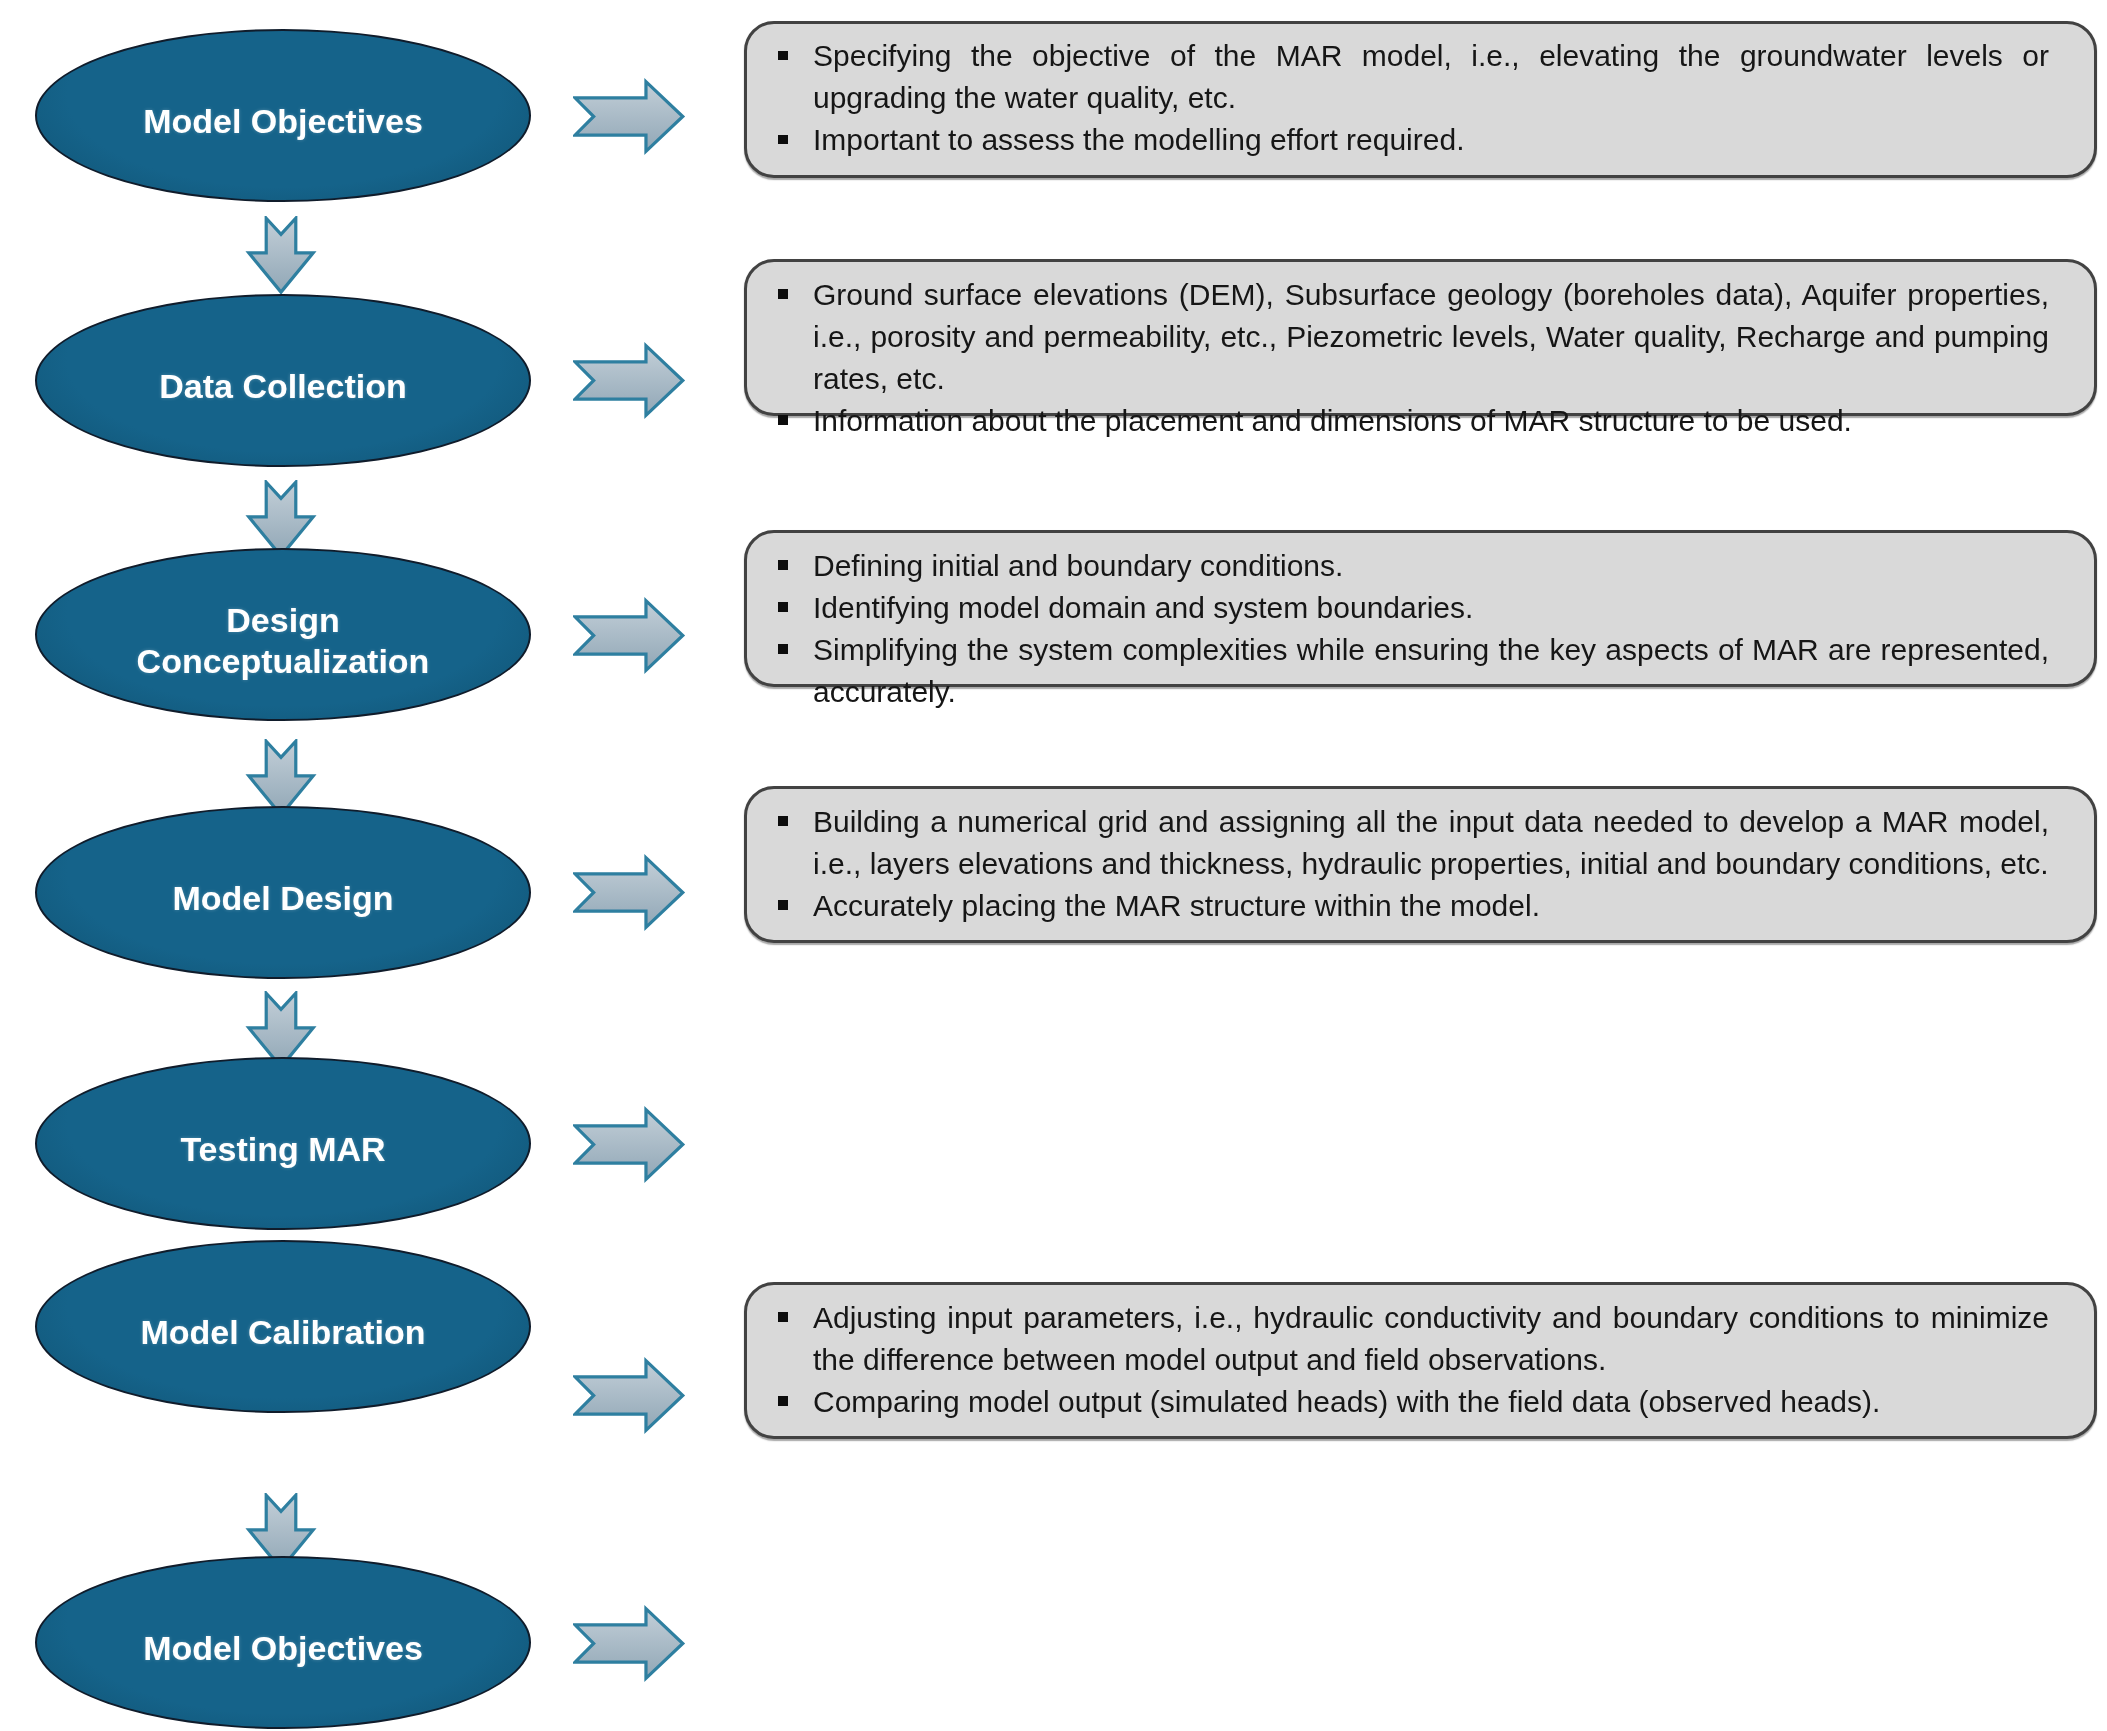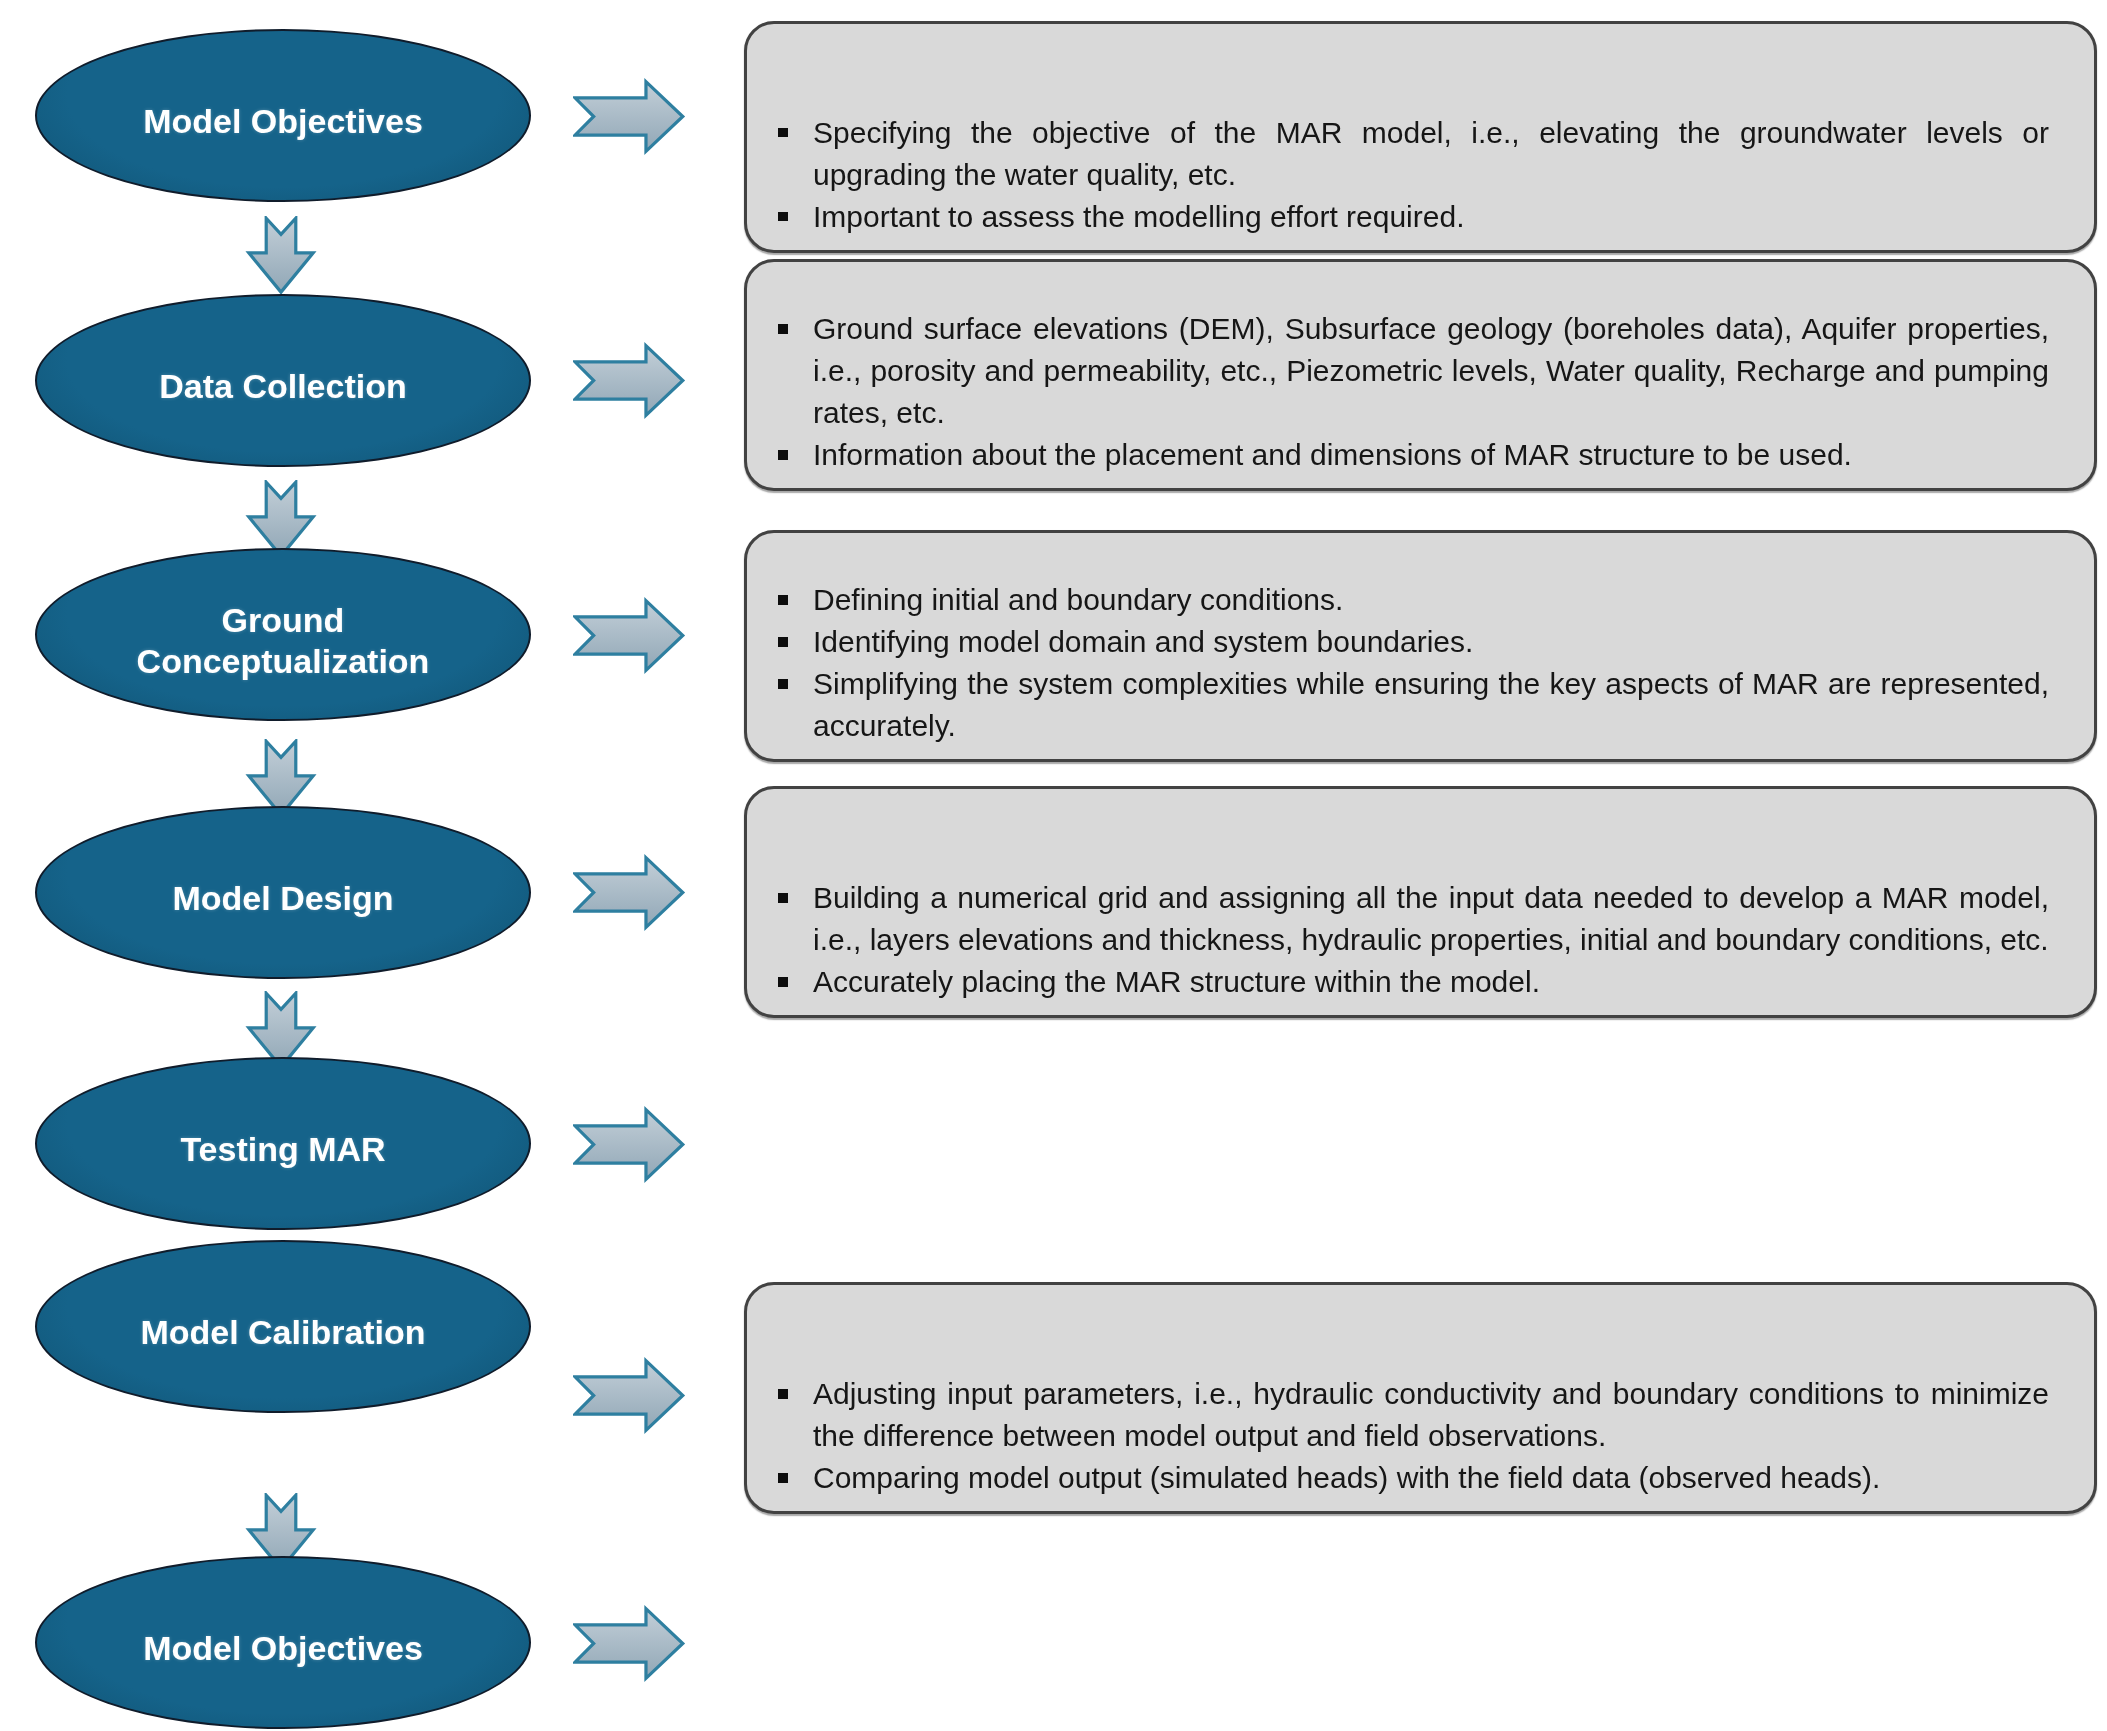--- a/index.html
+++ b/index.html
@@ -30,26 +30,26 @@
     display:flex;align-items:center;justify-content:center;
   }
   .ellipse-label{
     color:var(--ellipse-text);
     font-size:34px;font-weight:bold;line-height:1.18;
     text-align:center;max-width:374px;
     text-shadow:0 0 3.9px rgba(255,255,255,0.25);
     margin-top:12px;
   }
   .box{
-    position:absolute;left:744px;width:1353px;height:232px;
+    position:absolute;left:744px;width:1353px;height:157px;
     background:var(--box-fill);
     border:3.2px solid var(--box-border);
     border-radius:30px;
     box-shadow:0 1.9px 1.3px rgba(0,0,0,0.35);
-    display:flex;flex-direction:column;justify-content:flex-end;
+    display:flex;flex-direction:column;justify-content:flex-start;
     padding:11.6px 45px 11.6px 26px;
   }
   .bullets{list-style:none;}
   .bullets li{
     position:relative;
     padding-left:40px;
     color:var(--text);
     font-size:30px;line-height:1.4;
     text-align:justify;text-align-last:left;
   }
@@ -110,21 +110,21 @@
         <li>Ground surface elevations (DEM), Subsurface geology (boreholes data), Aquifer properties, i.e., porosity and permeability, etc., Piezometric levels, Water quality, Recharge and pumping rates, etc.</li>
         <li>Information about the placement and dimensions of MAR structure to be used.</li>
       </ul>
   </div>
 
   <svg class="arrow down-arrow" style="top:480px" viewBox="0 0 112 122">
     <polygon points="33,3 56,28 79,3 79,57 106,57 56,118 6,57 33,57"></polygon>
   </svg>
 
   <div class="ellipse" style="top:548px">
-    <span class="ellipse-label">Ground Conceptualization</span>
+    <span class="ellipse-label">Design Conceptualization</span>
   </div>
   <svg class="arrow right-arrow" style="top:596px" viewBox="0 0 175 122">
     <polygon points="3,32 113,32 113,7 170,61 113,115 113,90 3,90 32,61"></polygon>
   </svg>
   <div class="box" style="top:530px">
     <ul class="bullets">
         <li>Defining initial and boundary conditions.</li>
         <li>Identifying model domain and system boundaries.</li>
         <li>Simplifying the system complexities while ensuring the key aspects of MAR are represented, accurately.</li>
       </ul>

